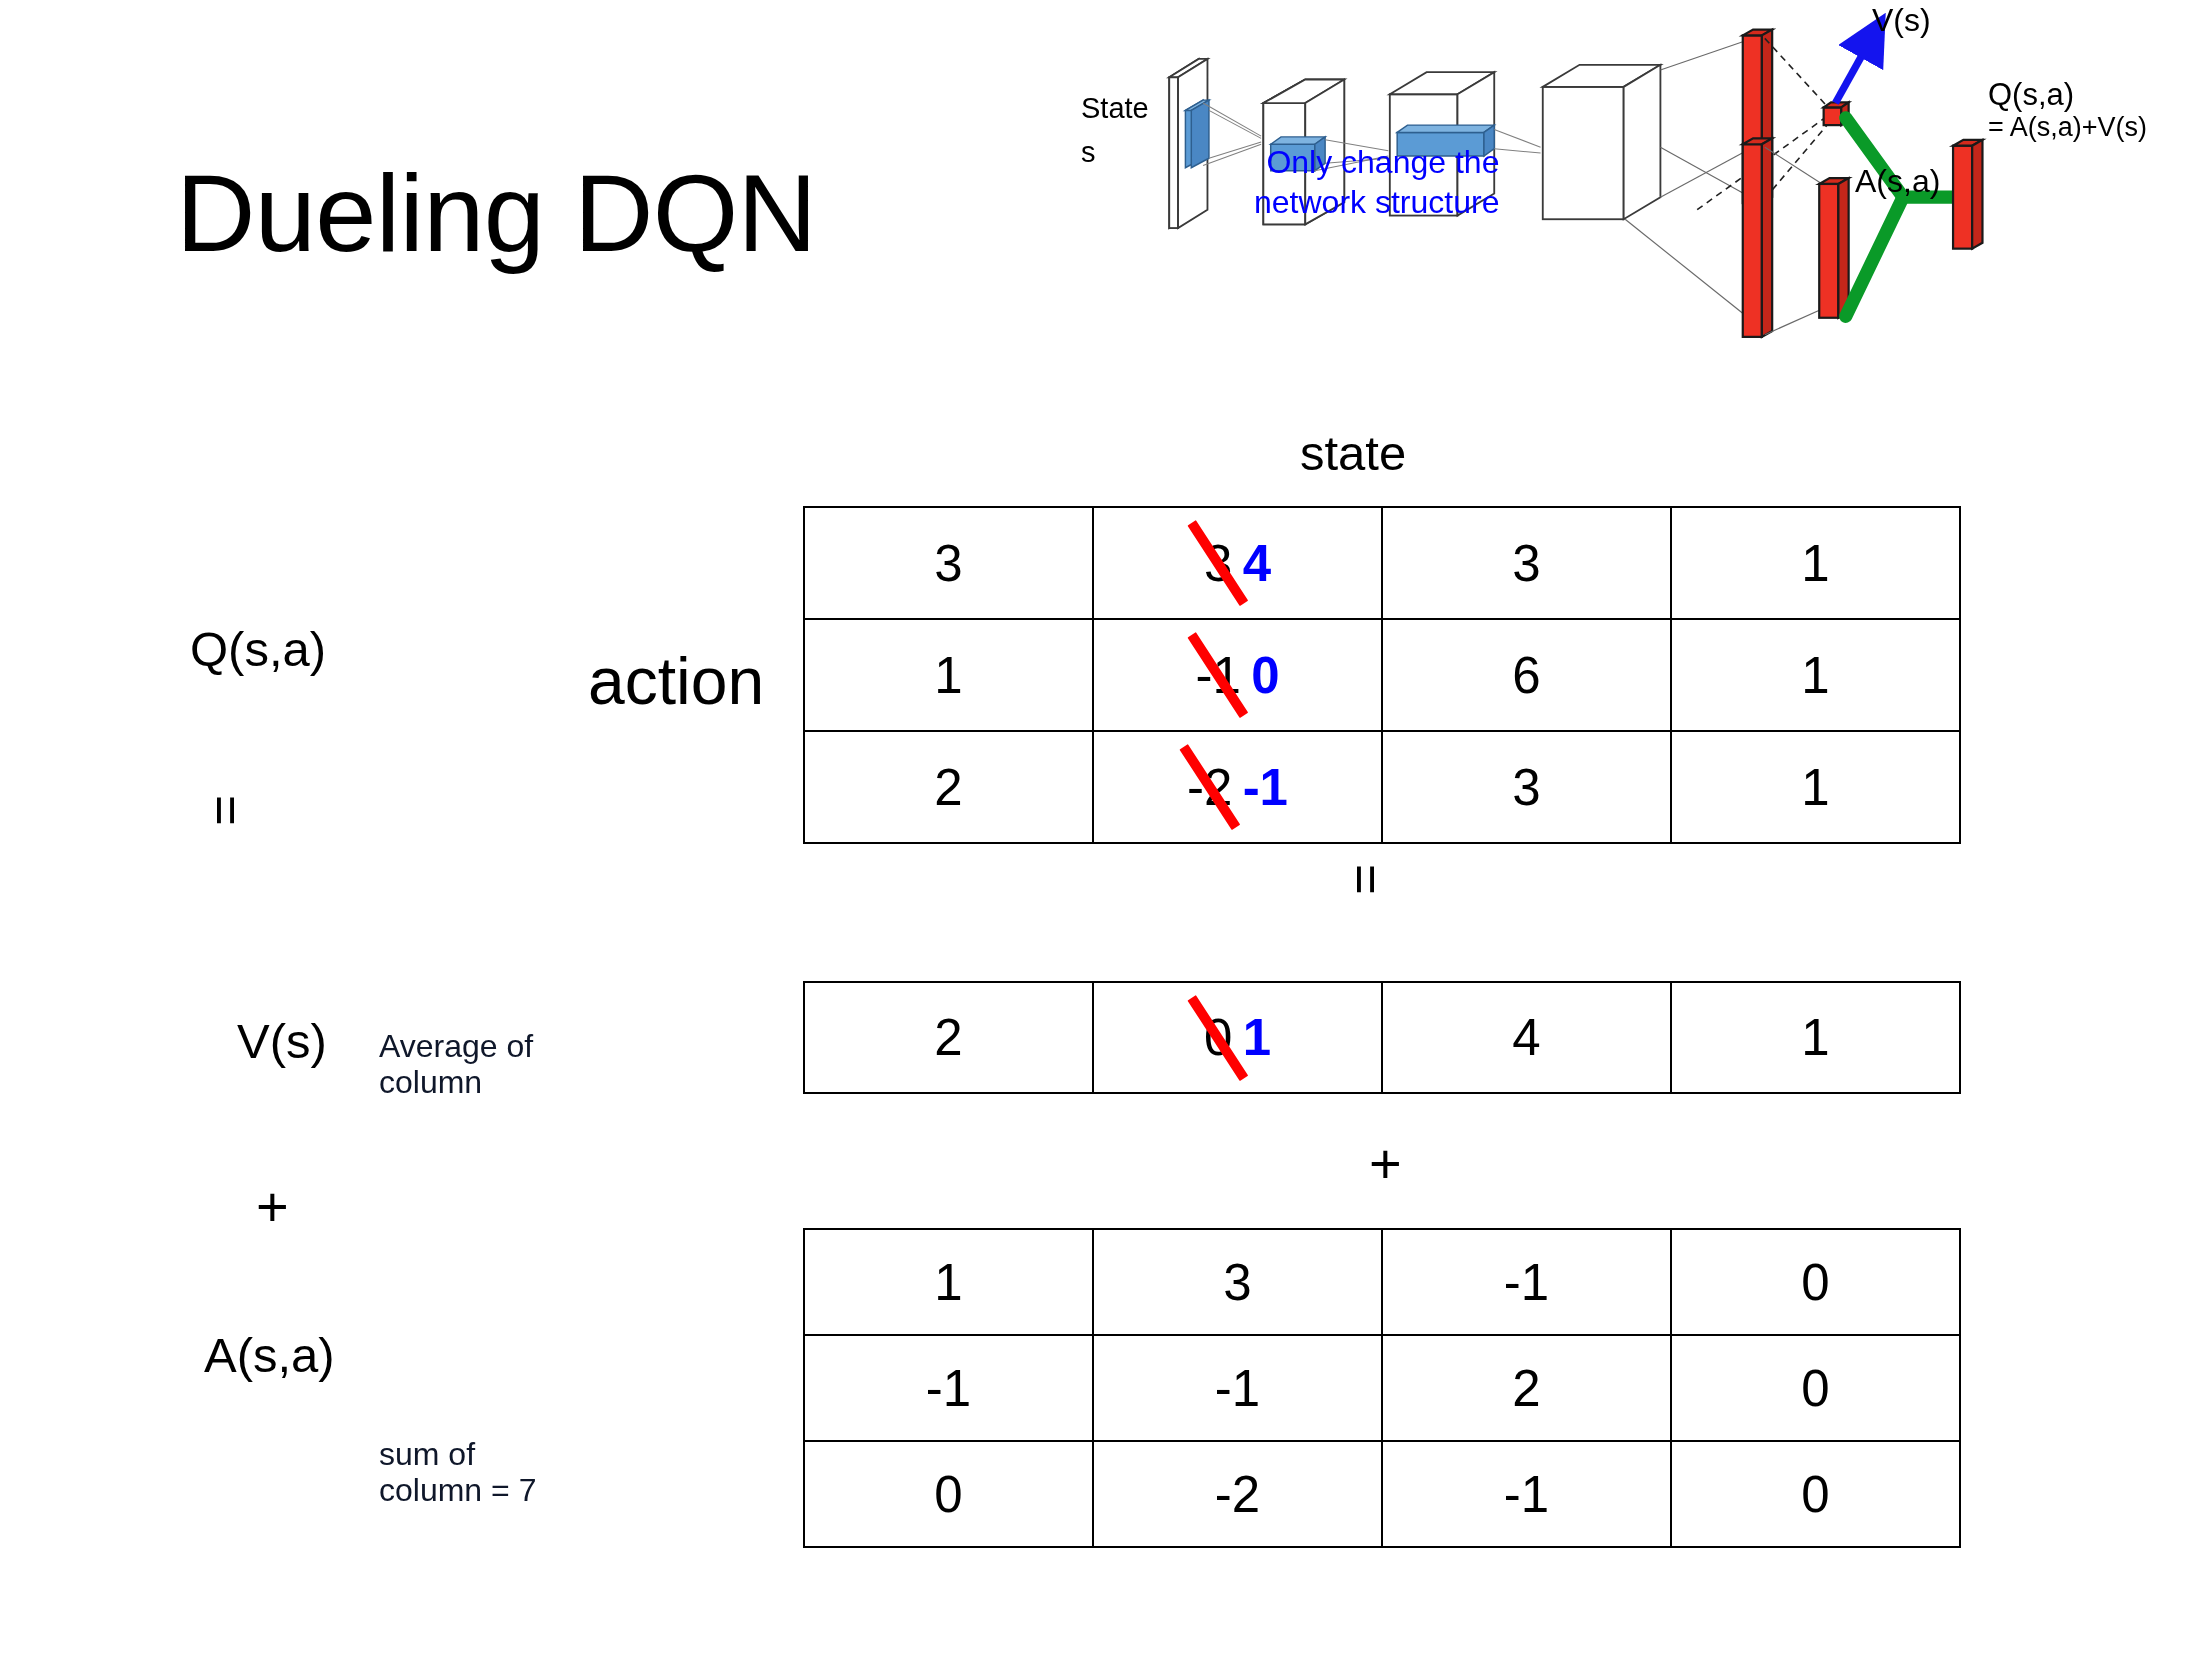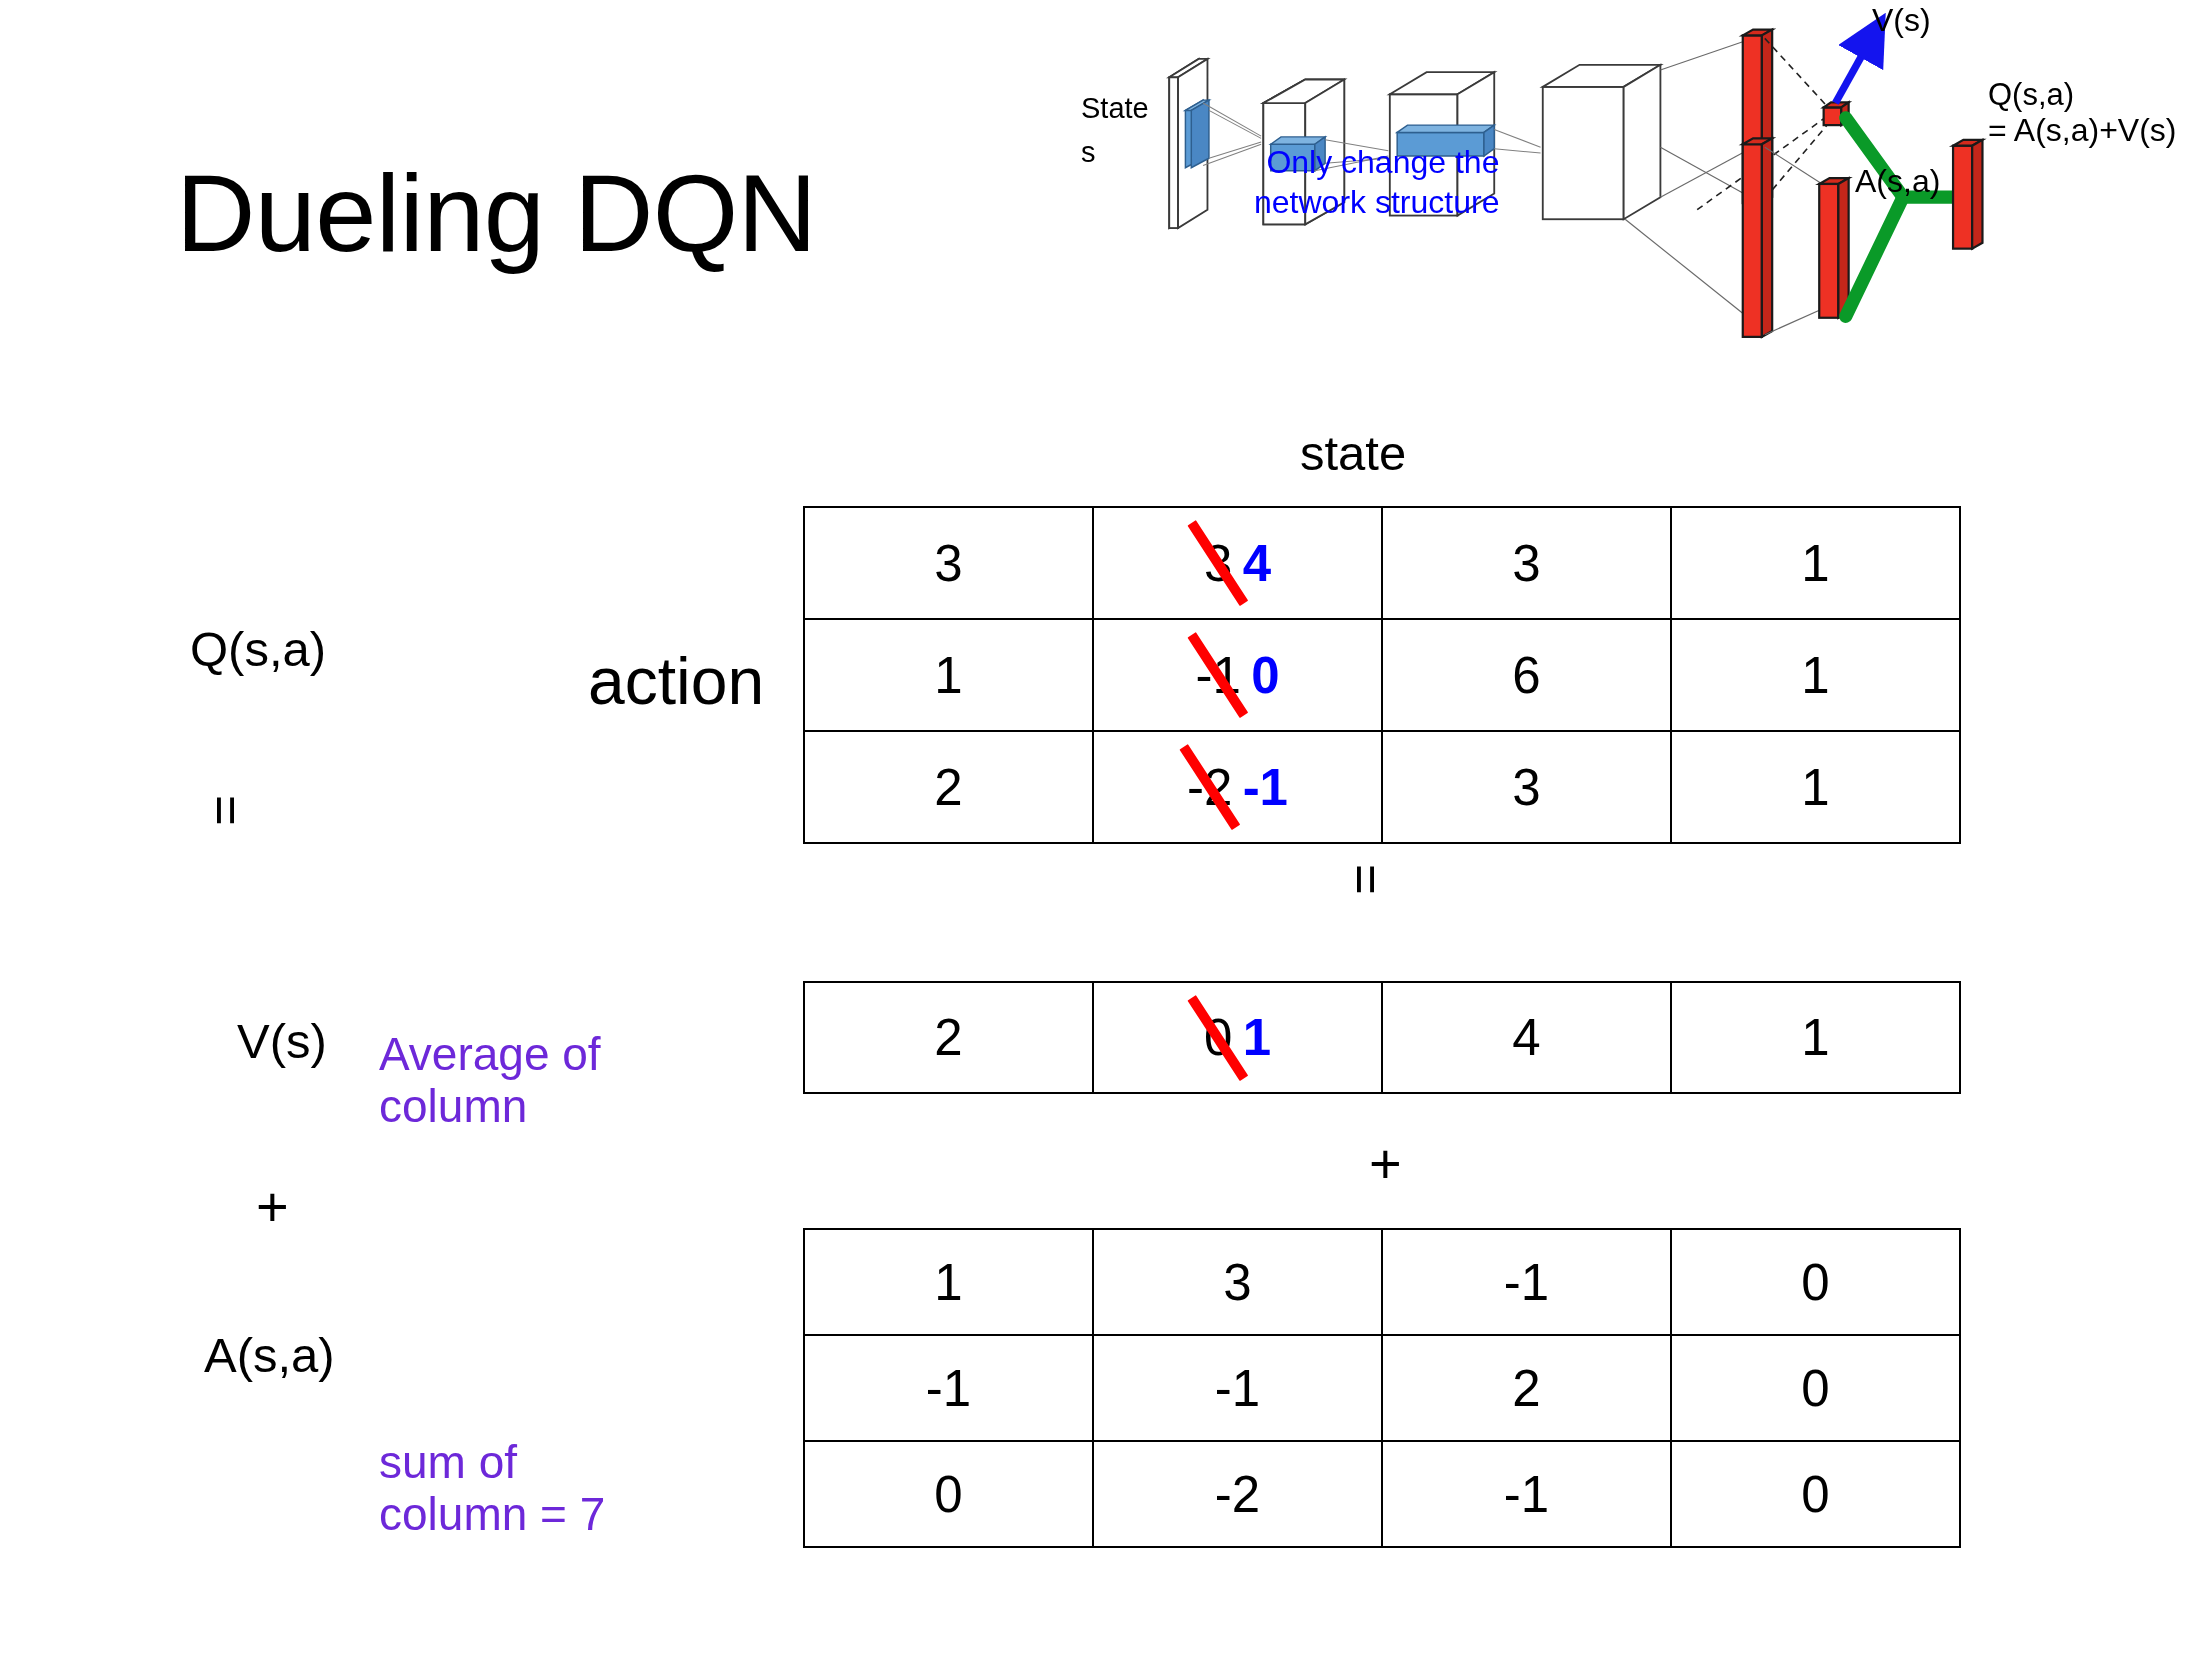--- a/index.html
+++ b/index.html
@@ -65,22 +65,22 @@
   #eq-mid {
     left: 1397px; top: 864px;
     transform: rotate(90deg);
     transform-origin: left top;
   }
   #plus-left  { left: 256px;  top: 1174px; font-size: 56px; }
   #plus-mid   { left: 1369px; top: 1131px; font-size: 56px; }
 
   
   .blue-note {
-    color: #6d28d9;
-    font-size: 46px;
+    color: #0f172a;
+    font-size: 32px;
     line-height: 1.12;
     white-space: pre-line;
   }
   #note-average { left: 379px; top: 1029px; }
   #note-sum     { left: 379px; top: 1437px; }
 
   
   .grid {
     border-collapse: collapse;
     table-layout: fixed;
@@ -262,21 +262,21 @@
     </g>
   </svg>
 
   <div class="abs" style="left:0px; top:87px; font-size:29px; line-height:1.5; white-space:pre-line;">State
 s</div>
   <div class="abs" style="left:173px; top:142px; font-size:32px; color:#0000ff; line-height:1.25; white-space:pre-line;text-align:right;">Only change the
 network structure</div>
   <div class="abs" style="left:791px; top:1.5px; font-size:32px;">V(s)</div>
   <div class="abs" style="left:774px; top:163px; font-size:32px;">A(s,a)</div>
   <div class="abs" style="left:907px; top:77px; font-size:31px;">Q(s,a)</div>
-  <div class="abs" style="left:907px; top:112px; font-size:32px;">= A(s,a)+V(s)</div>
+  <div class="abs" style="left:907px; top:112px; font-size:27px;">= A(s,a)+V(s)</div>
 </div>
 
 <div class="abs side-label" id="label-q">Q(s,a)</div>
 <div class="abs side-label" id="label-v">V(s)</div>
 <div class="abs side-label" id="label-a">A(s,a)</div>
 <div class="abs side-label" id="label-action">action</div>
 <div class="abs side-label" id="label-state">state</div>
 
 <div class="abs op-symbol" id="eq-left">=</div>
 <div class="abs op-symbol" id="eq-mid">=</div>

